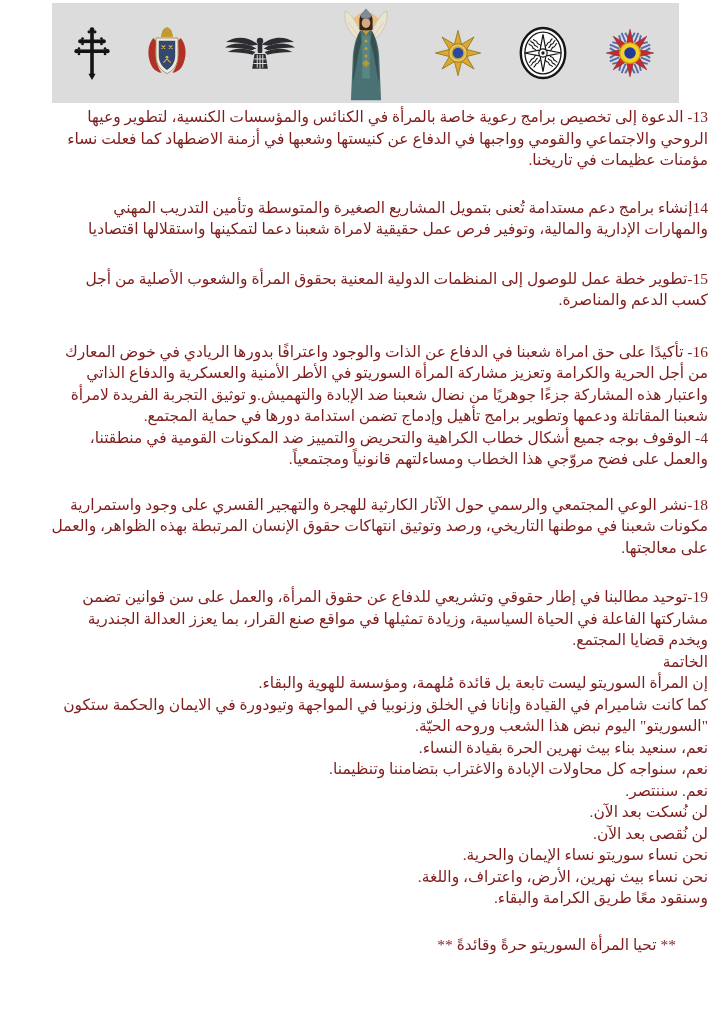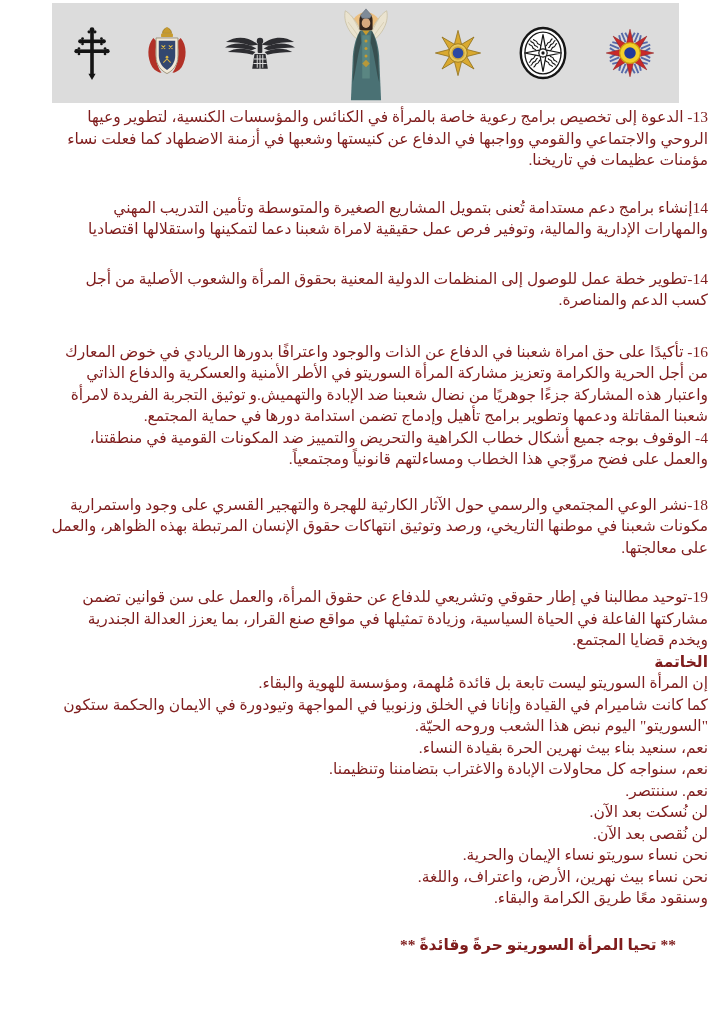--- a/index.html
+++ b/index.html
@@ -9,21 +9,21 @@
           display:flex;align-items:center;justify-content:space-between;
           padding:0 22px;box-sizing:border-box;}
   .icon{display:flex;align-items:center;justify-content:center;}
   .doc{position:absolute;top:106px;right:8px;left:46px;direction:rtl;text-align:right;
        font-size:15.5px;line-height:21.5px;}
   .para{margin:0;}
   .mb24{margin-bottom:24px;}
   .mb26{margin-bottom:26px;}
   .mb28{margin-bottom:28px;}
   .mb30{margin-bottom:30px;}
-  .bold{font-weight:bold;}
+  .bold{font-weight:normal;}
   .slogan{margin-top:25px;margin-left:0;margin-right:32px;}
   .date{margin-top:27px;margin-right:28px;font-family:"Liberation Sans","DejaVu Sans",sans-serif;
         font-size:15px;letter-spacing:0.3px;}
 </style>
 </head>
 <body>
 
 <div class="page">
 
   <div class="banner">
@@ -205,21 +205,21 @@
         <circle cx="29" cy="29" r="11" fill="#f3cf2a" stroke="#c9a312" stroke-width="1.2"></circle>
         <circle cx="29" cy="29" r="6.2" fill="#20399b"></circle>
       </svg>
     </span>
 
   </div>
 
   <div class="doc" dir="rtl">
     <p class="para mb26">13- الدعوة إلى تخصيص برامج رعوية خاصة بالمرأة في الكنائس والمؤسسات الكنسية، لتطوير وعيها الروحي والاجتماعي والقومي وواجبها في الدفاع عن كنيستها وشعبها في أزمنة الاضطهاد كما فعلت نساء مؤمنات عظيمات في تاريخنا.</p>
     <p class="para mb28">14إنشاء برامج دعم مستدامة تُعنى بتمويل المشاريع الصغيرة والمتوسطة وتأمين التدريب المهني والمهارات الإدارية والمالية، وتوفير فرص عمل حقيقية لامراة شعبنا دعما لتمكينها واستقلالها اقتصاديا</p>
-    <p class="para mb30">14-تطوير خطة عمل للوصول إلى المنظمات الدولية المعنية بحقوق المرأة والشعوب الأصلية من أجل كسب الدعم والمناصرة.</p>
+    <p class="para mb30">15-تطوير خطة عمل للوصول إلى المنظمات الدولية المعنية بحقوق المرأة والشعوب الأصلية من أجل كسب الدعم والمناصرة.</p>
     <p class="para">16- تأكيدًا على حق امراة شعبنا في الدفاع عن الذات والوجود واعترافًا بدورها الريادي في خوض المعارك من أجل الحرية والكرامة وتعزيز مشاركة المرأة السوريتو في الأطر الأمنية والعسكرية والدفاع الذاتي واعتبار هذه المشاركة جزءًا جوهريًا من نضال شعبنا ضد الإبادة والتهميش.و توثيق التجربة الفريدة لامرأة شعبنا المقاتلة ودعمها  وتطوير برامج تأهيل وإدماج تضمن استدامة دورها في حماية المجتمع.</p>
     <p class="para mb24">4- الوقوف بوجه جميع أشكال خطاب الكراهية والتحريض والتمييز ضد المكونات القومية في منطقتنا، والعمل على فضح مروّجي هذا الخطاب ومساءلتهم قانونياً ومجتمعياً.</p>
     <p class="para mb28">18-نشر الوعي المجتمعي والرسمي حول الآثار الكارثية للهجرة والتهجير القسري على وجود واستمرارية مكونات شعبنا في موطنها التاريخي، ورصد وتوثيق انتهاكات حقوق الإنسان المرتبطة بهذه الظواهر، والعمل على معالجتها.</p>
     <p class="para">19-توحيد مطالبنا في إطار حقوقي وتشريعي للدفاع عن حقوق المرأة، والعمل على سن قوانين تضمن مشاركتها الفاعلة في الحياة السياسية، وزيادة تمثيلها في مواقع صنع القرار، بما يعزز العدالة الجندرية ويخدم قضايا المجتمع.</p>
 
     <p class="para bold">الخاتمة</p>
     <p class="para">إن المرأة السوريتو ليست تابعة بل قائدة مُلهمة، ومؤسسة للهوية والبقاء.</p>
     <p class="para">كما كانت شاميرام في القيادة وإنانا في الخلق وزنوبيا في المواجهة وتيودورة في الايمان والحكمة ستكون</p>
     <p class="para">"السوريتو" اليوم نبض هذا الشعب وروحه الحيّة.</p>
     <p class="para">نعم، سنعيد بناء بيث نهرين الحرة بقيادة النساء.</p>

